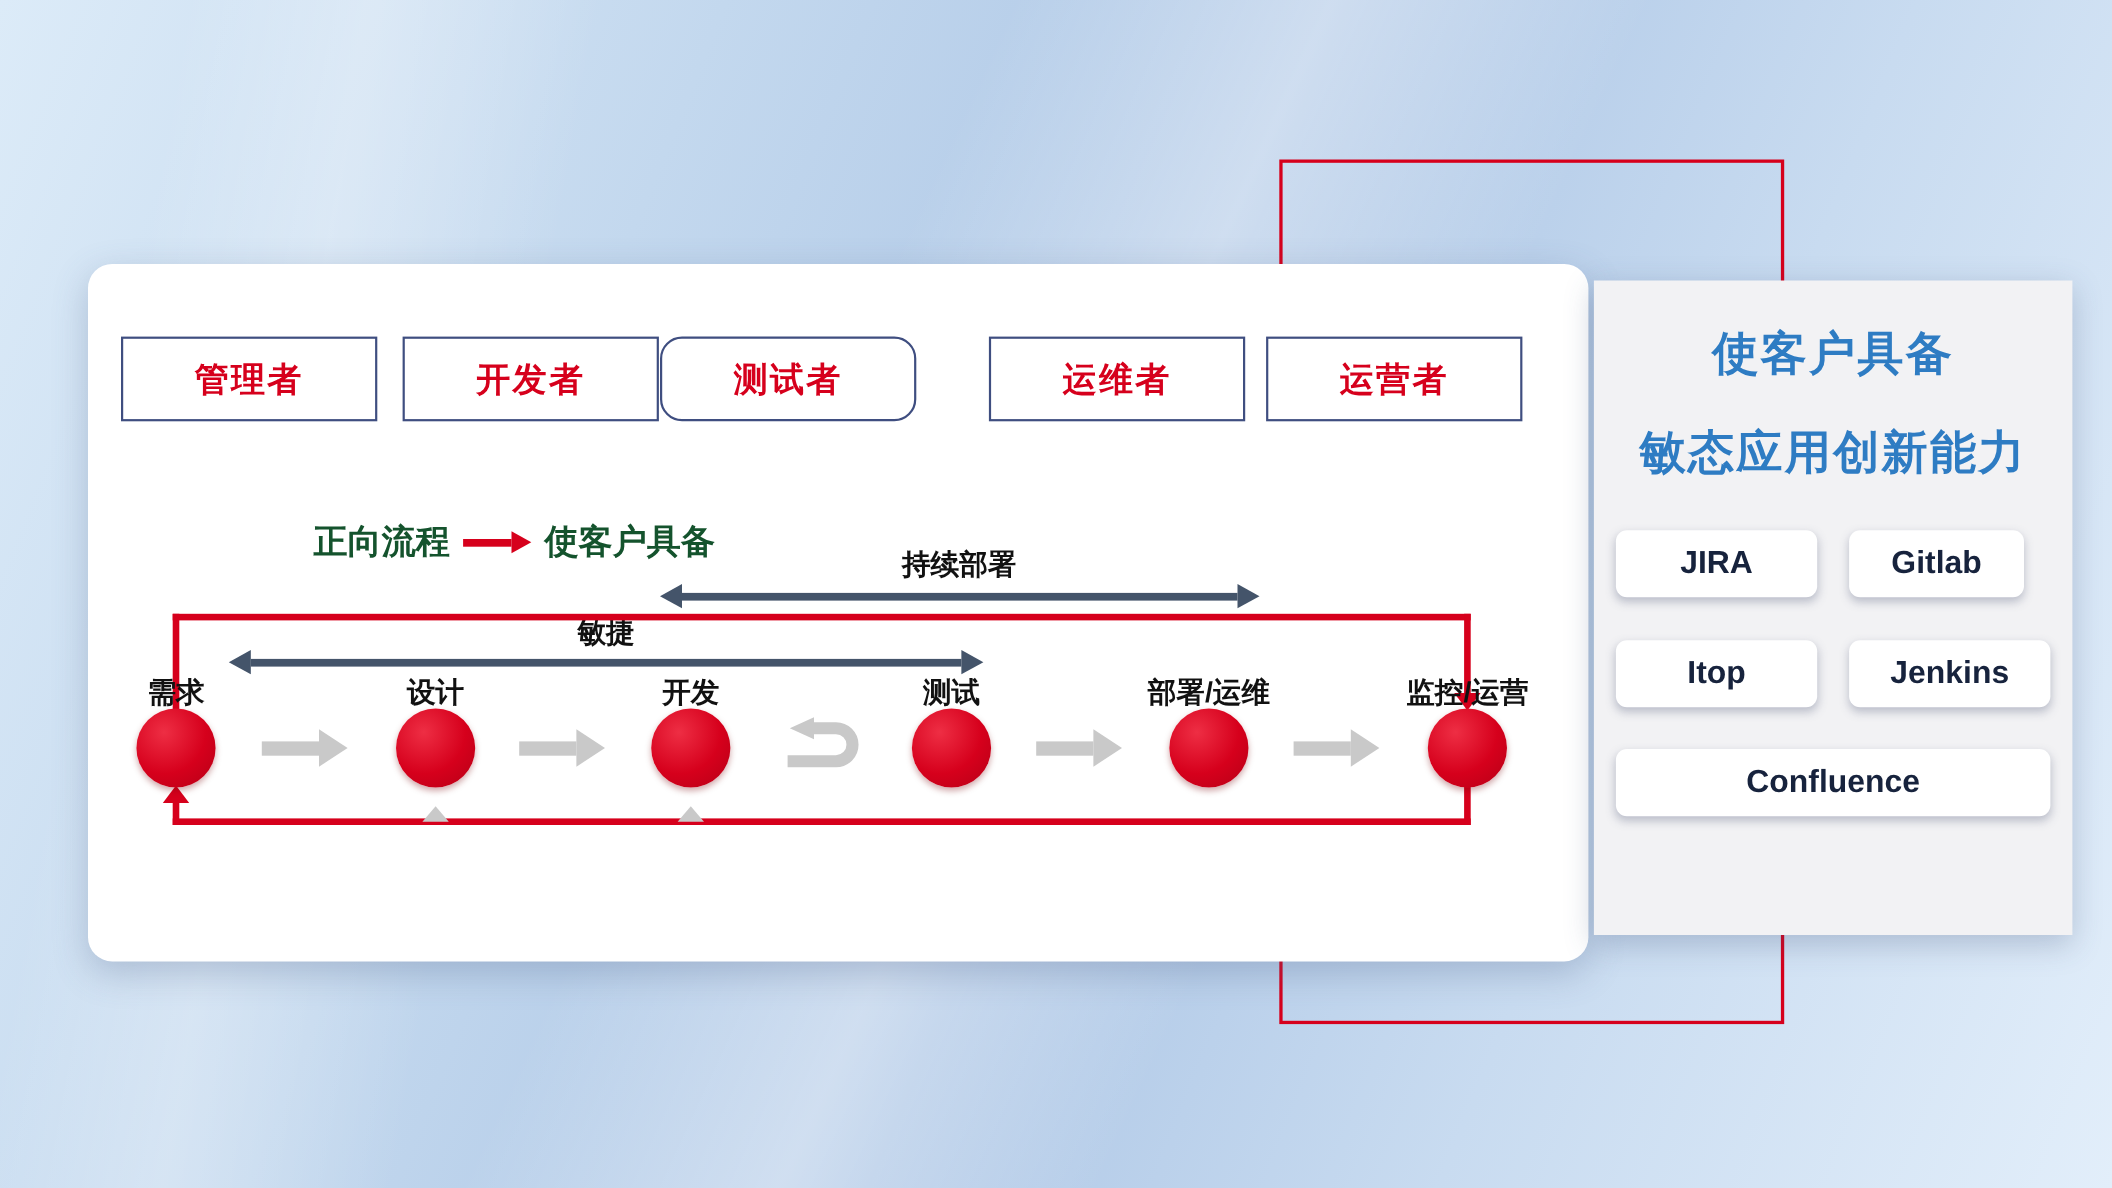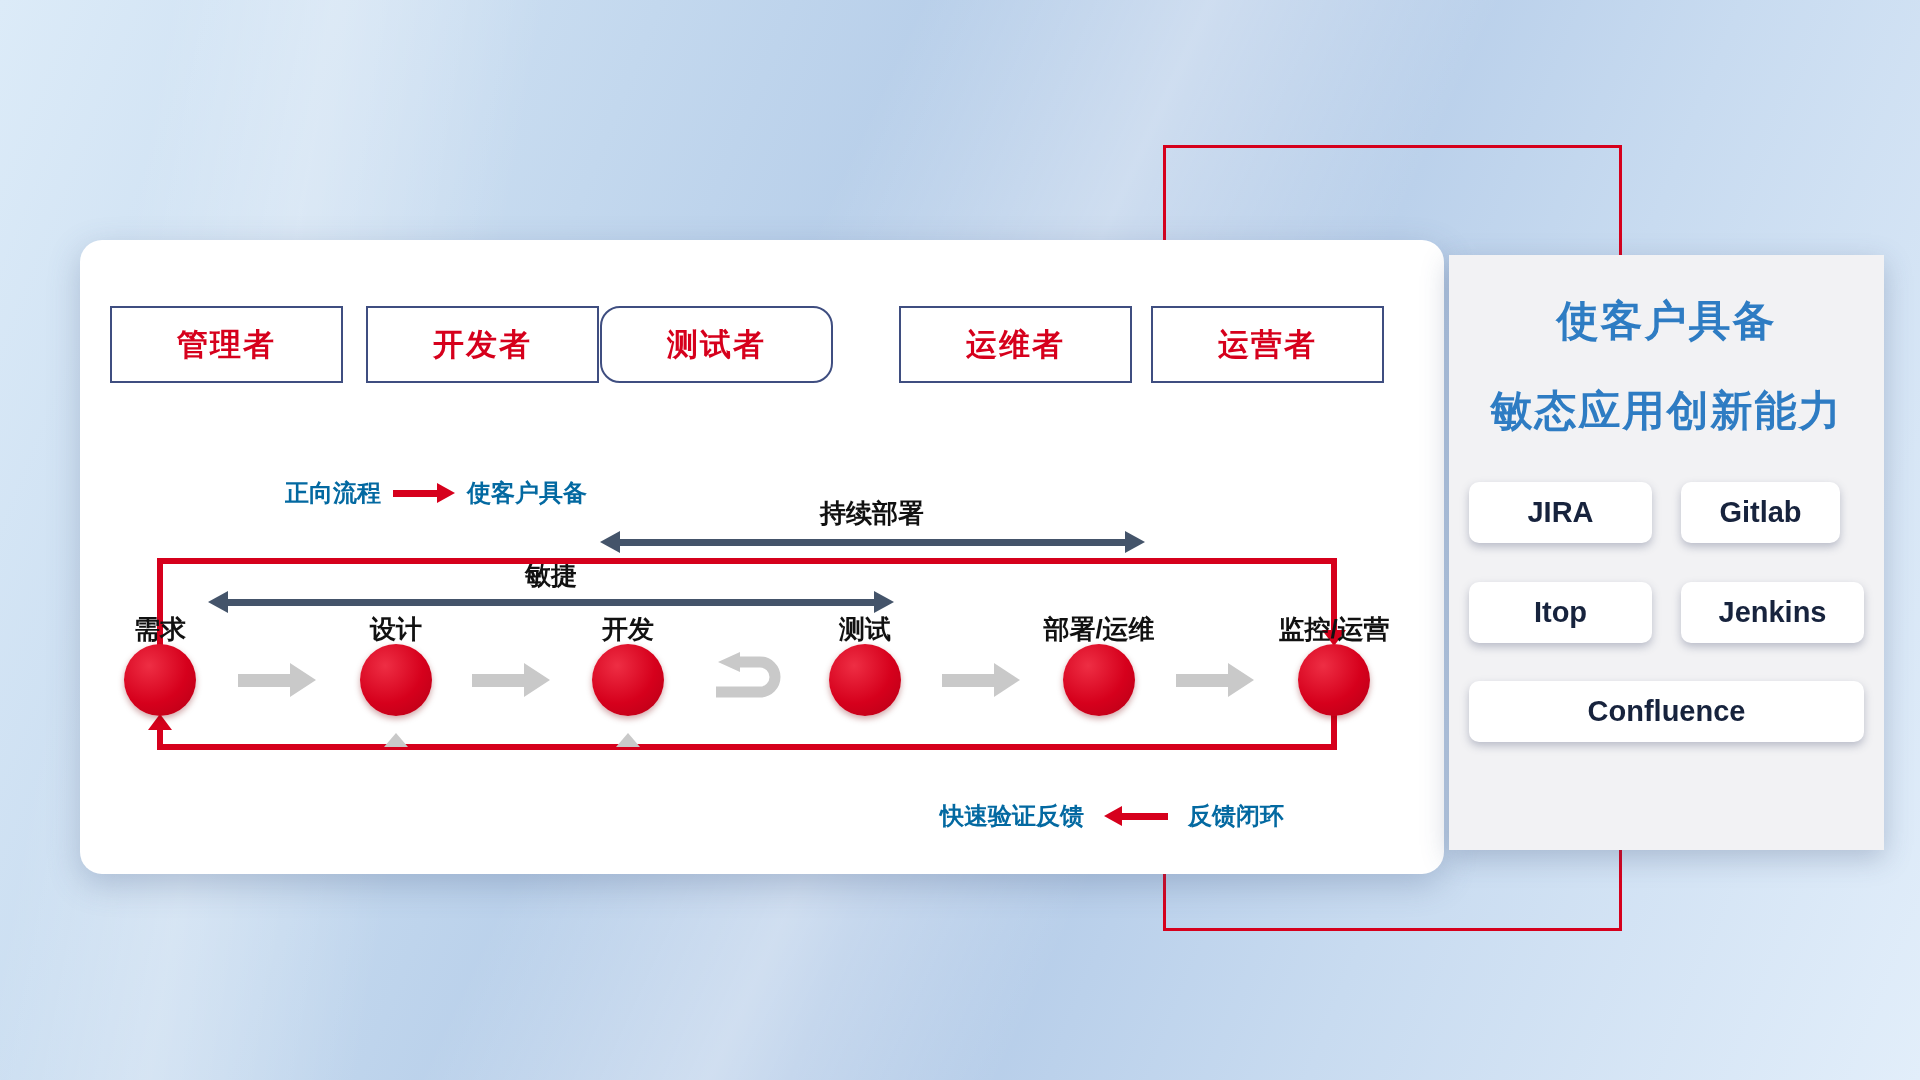--- a/index.html
+++ b/index.html
@@ -37,21 +37,21 @@
   
   .headline{
     position:absolute; left:52px; top:172px; width:1290px;
     font-size:27px; font-weight:bold; color:#111; white-space:nowrap;
   }
   
   .legend-forward{
     position:absolute; left:205px; top:238px; height:30px;
     display:flex; align-items:center; gap:12px;
   }
-  .legend-text{ font-size:24px; font-weight:bold; color:#0369a1; white-space:nowrap; }
+  .legend-text{ font-size:31px; font-weight:bold; color:#14532d; white-space:nowrap; }
   .r-arrow-right{ display:flex; align-items:center; }
   .r-arrow-right .bar{ width:44px; height:7px; background:#d6001c; }
   .r-arrow-right .head{ width:0;height:0; border-top:10px solid transparent; border-bottom:10px solid transparent; border-left:18px solid #d6001c; }
   .legend-feedback{
     position:absolute; left:860px; top:560px; height:32px;
     display:flex; align-items:center; gap:20px;
   }
   .r-arrow-left{ display:flex; align-items:center; }
   .r-arrow-left .head{ width:0;height:0; border-top:10px solid transparent; border-bottom:10px solid transparent; border-right:18px solid #d6001c; }
   .r-arrow-left .bar{ width:46px; height:7px; background:#d6001c; }
@@ -209,28 +209,20 @@
       <span class="head"></span>
     </div>
   <div class="garrow ga4">
       <span class="bar"></span>
       <span class="head"></span>
     </div>
 
   <div class="uparrow ua1"><span class="head-up"></span><span class="bar-v"></span></div>
   <div class="uparrow ua2"><span class="head-up"></span><span class="bar-v"></span></div>
 
-  <div class="legend-feedback">
-    <span class="legend-text">快速验证反馈</span>
-    <span class="r-arrow-left">
-        <span class="head"></span>
-        <span class="bar"></span>
-      </span>
-    <span class="legend-text">反馈闭环</span>
-  </div>
 
 </div>
 
 <div class="panel">
   <div class="panel-title pt1">使客户具备</div>
   <div class="panel-title pt2">敏态应用创新能力</div>
   <div class="tool-btn tb-jira">JIRA</div>
   <div class="tool-btn tb-gitlab">Gitlab</div>
   <div class="tool-btn tb-itop">Itop</div>
   <div class="tool-btn tb-jenkins">Jenkins</div>

